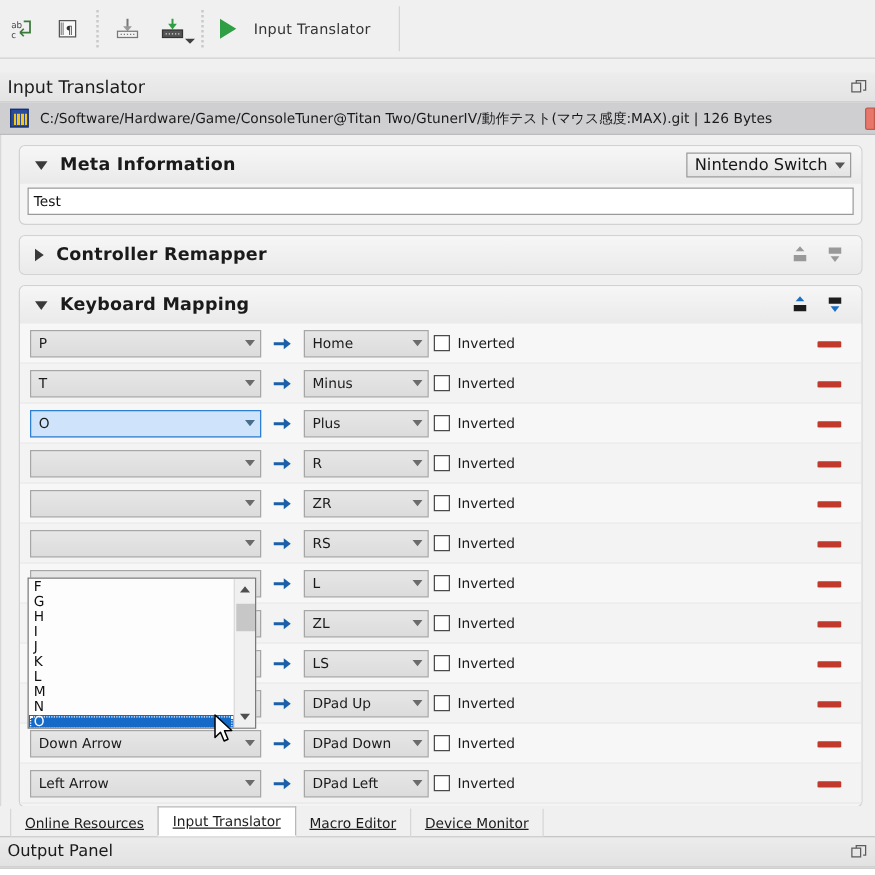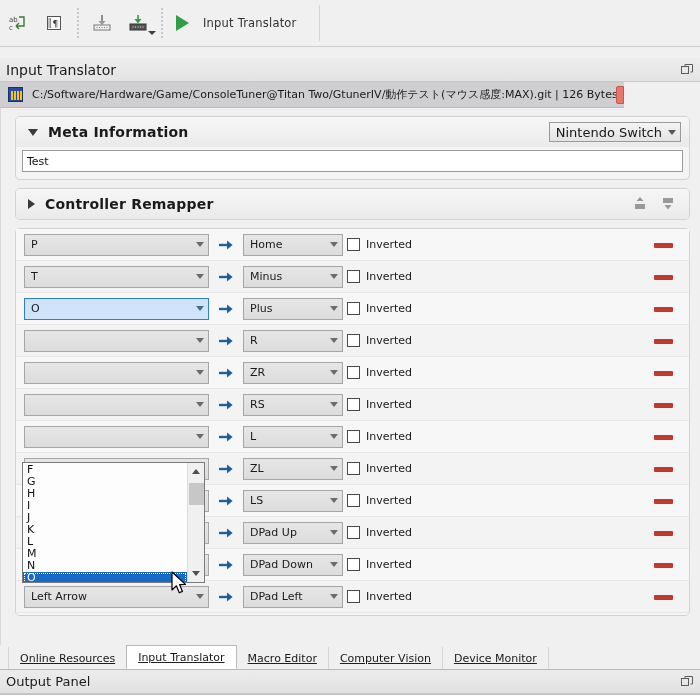--- a/index.html
+++ b/index.html
@@ -58,21 +58,21 @@
     position: absolute; left: 0; top: 58px; width: 700px; height: 24px;
     background: linear-gradient(#ededed, #e4e4e4);
     border-bottom: 1px solid #c8c8c8;
     display: flex; align-items: center; padding: 0 6px;
   }
   .doc-title { font-size: 14px; color: #1b1b1b; font-weight: 400; }
   .doc-header .spacer { flex: 1; }
   .float-icon { width: 14px; height: 14px; opacity: .8; }
 
   .path-bar {
-    position: absolute; left: 0; top: 82px; width: 624px; height: 26px;
+    position: absolute; left: 0; top: 82px; width: 700px; height: 26px;
     background: #cfcfd2;
     border-bottom: 1px solid #bcbcbc;
     display: flex; align-items: center; padding-left: 8px;
     overflow: hidden;
   }
   .chip-icon {
     width: 15px; height: 15px; flex: 0 0 auto; margin-right: 9px;
     background: #2a4a9c;
     border: 1px solid #16306e;
     position: relative;
@@ -383,20 +383,39 @@
             <svg width="18" height="18" viewBox="0 0 18 18">
               <rect x="4" y="3" width="10" height="5" fill="#999"></rect>
               <path d="M5.5 10 h7 l-3.5 4.5 z" fill="#999"></path>
             </svg>
           </span>
         </span>
       </div>
     </div>
 
     <div class="group">
+      <div class="group-head">
+        <span class="tri open"></span>
+        <span class="group-title">Keyboard Mapping</span>
+        <span class="spacer"></span>
+        <span class="io-btns">
+          <span class="io-btn">
+            <svg width="18" height="18" viewBox="0 0 18 18">
+              <path d="M9 2 l3.5 4 h-7 z" fill="#1b6fc4"></path>
+              <rect x="4" y="9" width="10" height="5" fill="#1d1d1d"></rect>
+            </svg>
+          </span>
+          <span class="io-btn">
+            <svg width="18" height="18" viewBox="0 0 18 18">
+              <rect x="4" y="3" width="10" height="5" fill="#1d1d1d"></rect>
+              <path d="M5.5 10 h7 l-3.5 4.5 z" fill="#1b6fc4"></path>
+            </svg>
+          </span>
+        </span>
+      </div>
       <div class="rows" id="mapping-rows">
           <div class="row">
             <span class="combo combo-key">
               <span>P</span>
               <span class="chev"></span>
             </span>
             <span class="arrow">
               <svg width="16" height="14" viewBox="0 0 16 14">
                 <path d="M1 7 h10" stroke="#1b5fa8" stroke-width="2.4" fill="none"></path>
                 <path d="M9 2.6 L14.6 7 L9 11.4 z" fill="#1b5fa8"></path>
@@ -681,23 +700,20 @@
       <div class="tab">
         <span>Online Resources</span>
       </div>
       <div class="tab active">
         <span>Input Translator</span>
       </div>
       <div class="tab">
         <span>Macro Editor</span>
       </div>
       <div class="tab">
-        <span>Computer Vision</span>
-      </div>
-      <div class="tab">
         <span>Device Monitor</span>
       </div>
     </div>
 
   <div class="output-header">
     <span class="output-title">Output Panel</span>
     <span class="spacer"></span>
     <span class="float-icon">
       <svg width="14" height="14" viewBox="0 0 14 14">
         <rect x="1.5" y="3.5" width="7" height="7" fill="none" stroke="#3a3a3a"></rect>

